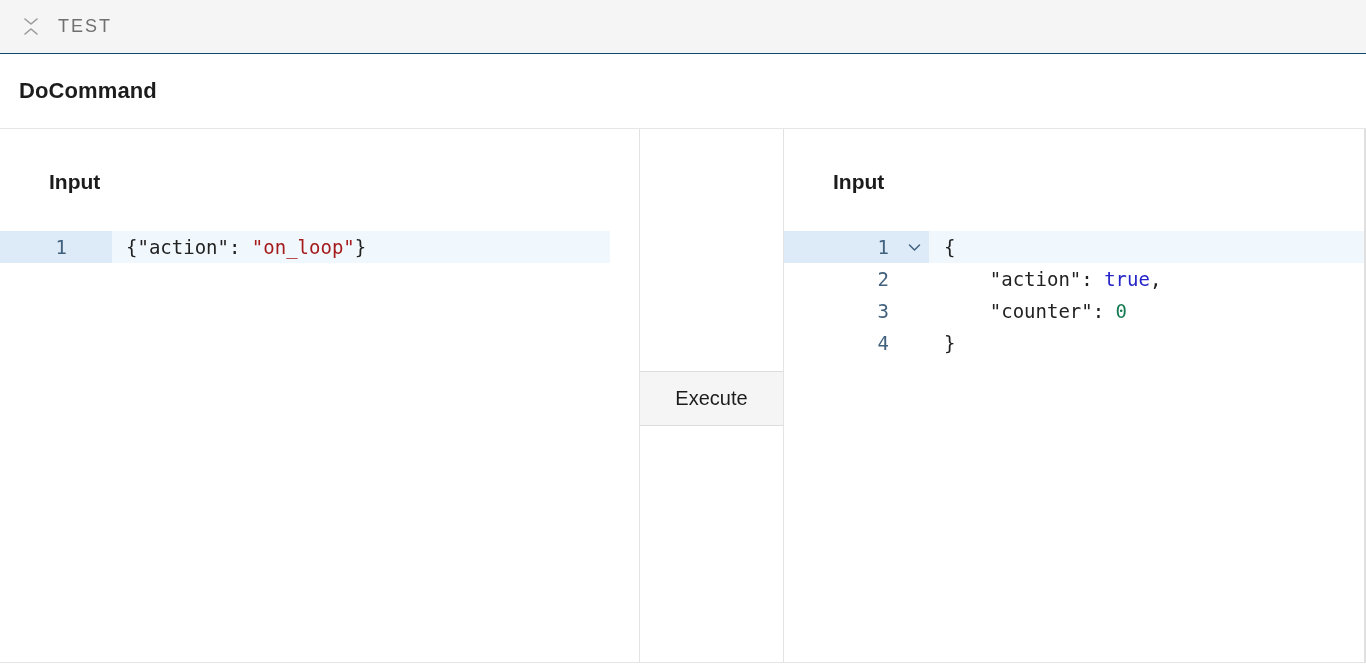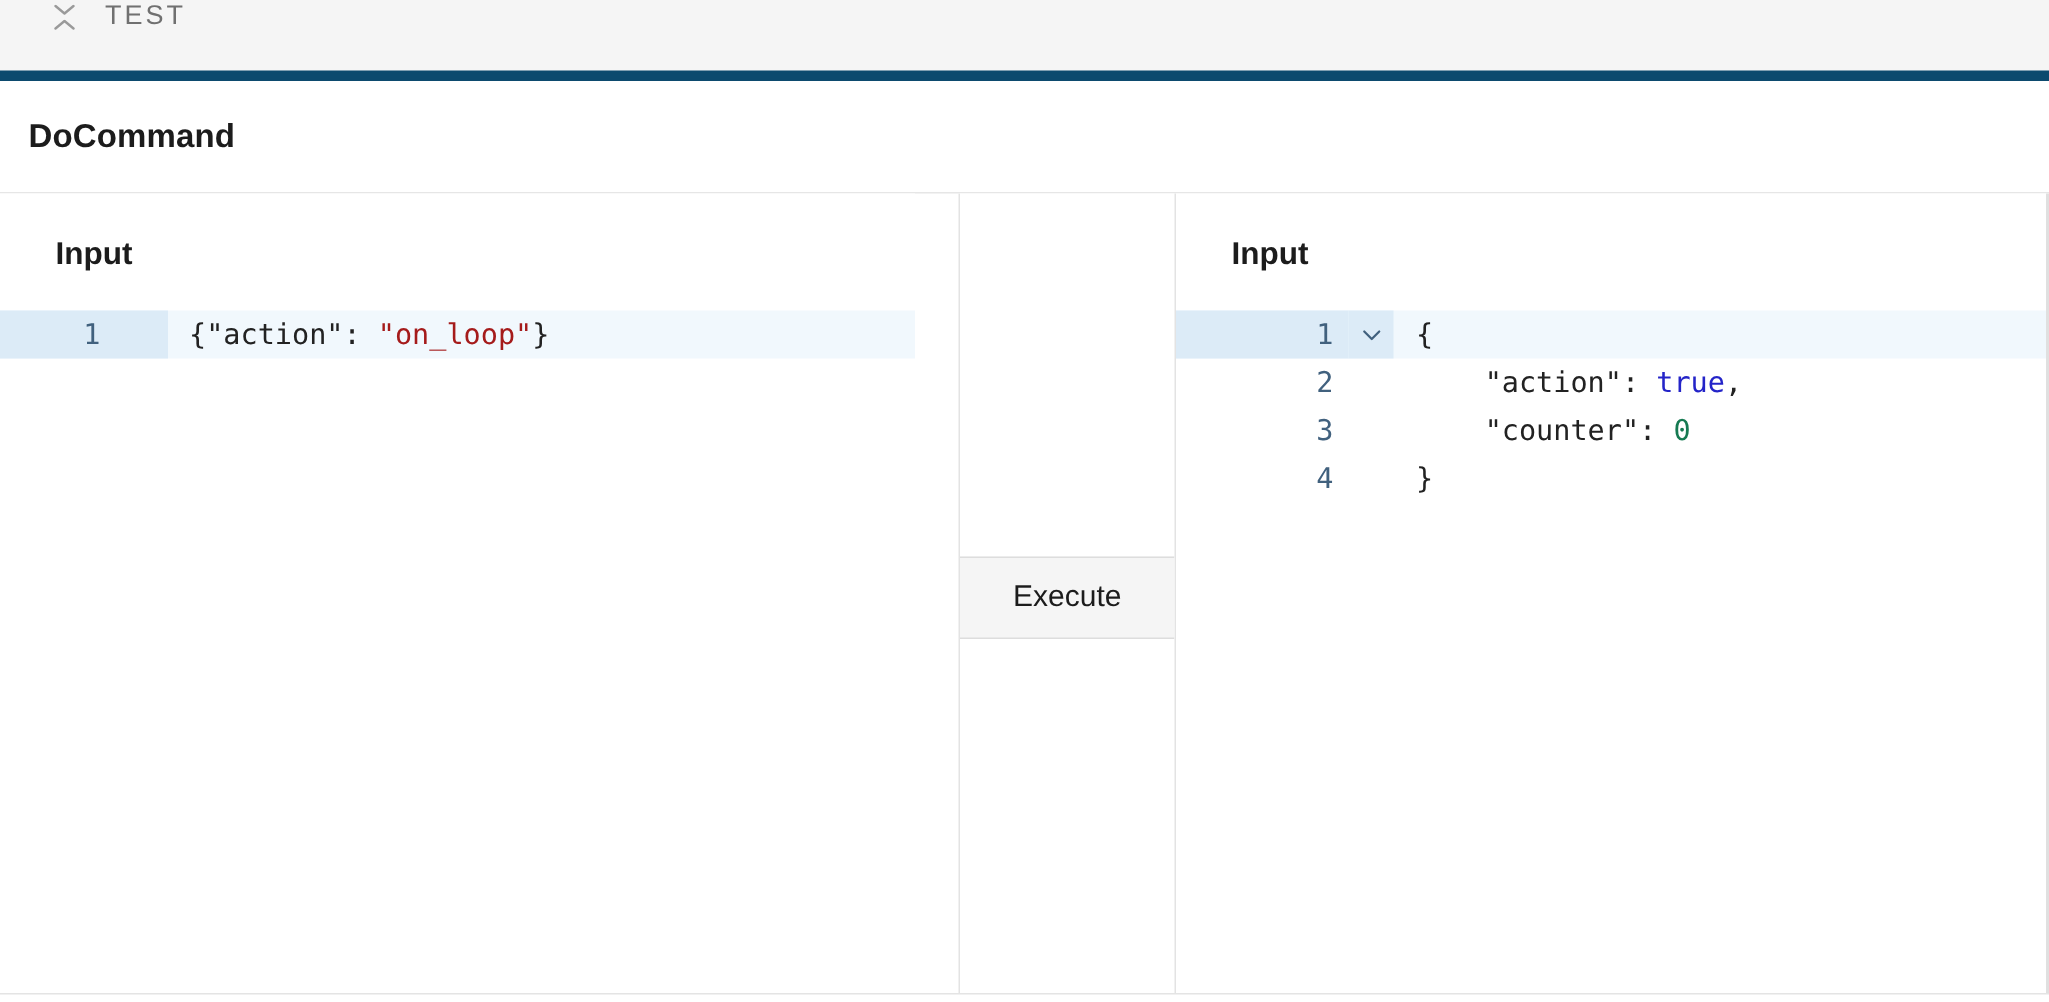--- a/index.html
+++ b/index.html
@@ -15,24 +15,24 @@
     color: #1a1a1a;
     overflow: hidden;
     position: relative;
   }
 
   
   .test-bar {
     height: 54px;
     box-sizing: border-box;
     background: #f5f5f5;
-    border-bottom: 7px solid #0c4a6e;
-    display: flex;
-    align-items: flex-start;
-    padding-left: 34px;
+    border-bottom: 1px solid #0c4a6e;
+    display: flex;
+    align-items: center;
+    padding-left: 22px;
   }
   .collapse-icon {
     width: 18px;
     height: 22px;
     display: flex;
     flex-direction: column;
     align-items: center;
     justify-content: center;
     gap: 3px;
     cursor: pointer;
@@ -85,21 +85,21 @@
     flex: 0 0 145px;
     border-left: 1px solid #e3e3e3;
     border-right: 1px solid #e3e3e3;
     display: flex;
     flex-direction: column;
     margin-left: 29px;
   }
   .panel-output { flex: 1 1 auto; border-right: 2px solid #e0e0e0; }
 
   .panel-heading {
-    margin: 4px;
+    margin: 16px;
     padding: 25px 0 0 33px;
     font-size: 21px;
     font-weight: bold;
     color: #1c1c1c;
     height: 70px;
     box-sizing: border-box;
   }
   .panel-output .panel-heading { padding-left: 33px; }
 
   

